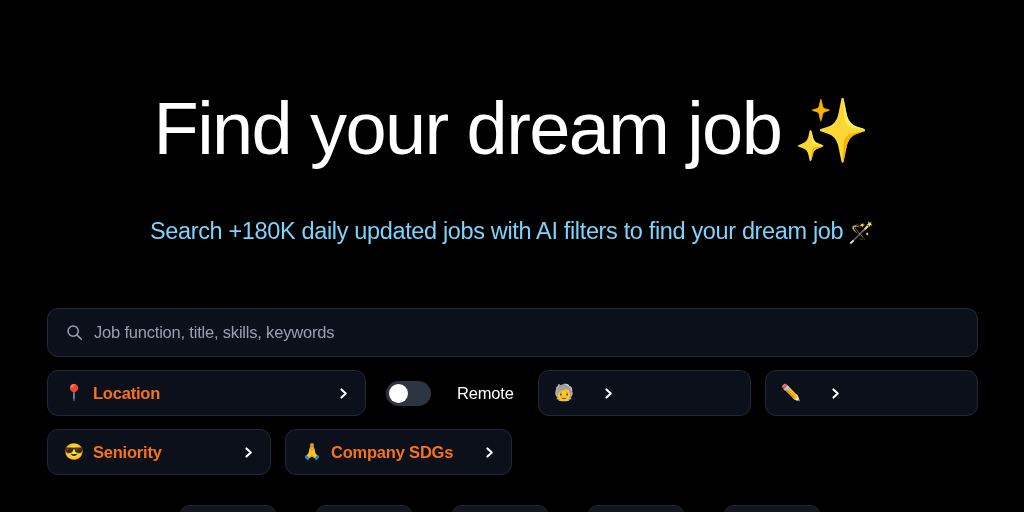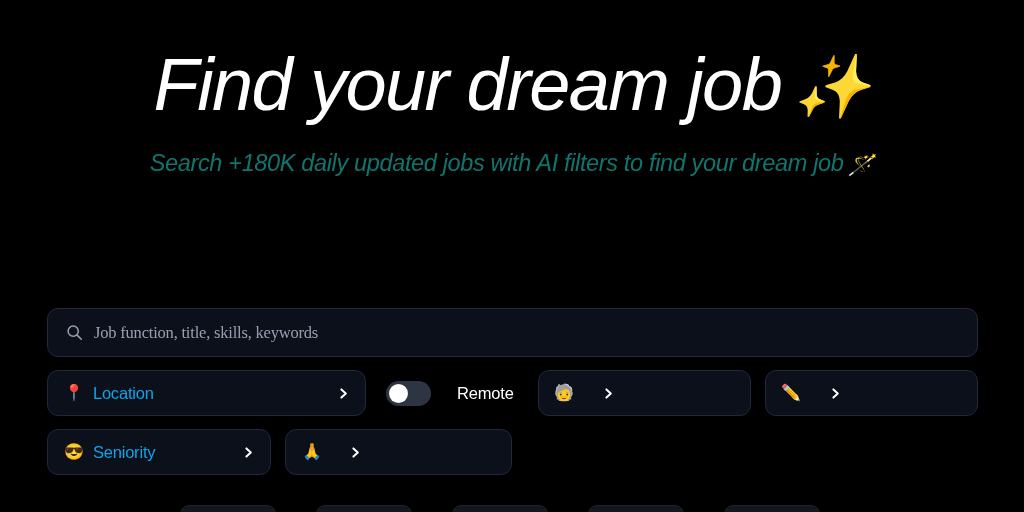--- a/index.html
+++ b/index.html
@@ -21,45 +21,44 @@
     width: 1024px;
     height: 512px;
     background: #000000;
     overflow: hidden;
   }
 
   
   .hero {
     width: 100%;
     text-align: center;
-    padding-top: 48px;
-    font-style: italic;
+    padding-top: 92px;
   }
 
   .headline {
     font-size: 74px;
     line-height: 1.0;
     font-weight: 400;
     color: #ffffff;
     letter-spacing: -1.6px;
     white-space: nowrap;
   }
 
   .headline .sparkle {
     font-size: 62px;
     vertical-align: 2px;
     margin-left: 12px;
     letter-spacing: 0;
   }
 
   .subtitle {
-    margin-top: 28px;
+    margin-top: 52px;
     font-size: 23.5px;
     font-weight: 400;
-    color: #0f766e;
+    color: #7dd3fc;
     letter-spacing: -0.35px;
     white-space: nowrap;
   }
 
   .subtitle .wand {
     margin-left: 5px;
     font-size: 21px;
     vertical-align: -1px;
   }
 
@@ -93,21 +92,21 @@
   }
 
   .search-bar .search-icon svg { display: block; }
 
   .search-input {
     flex: 1 1 auto;
     background: transparent;
     border: none;
     outline: none;
     color: #dfe3ea;
-    font-family: Liberation Serif, serif;
+    font-family: Liberation Sans, sans-serif;
     font-size: 16.5px;
     letter-spacing: -0.2px;
     height: 100%;
   }
 
   .search-input::placeholder {
     color: #98a0b0;
     opacity: 1;
   }
 
@@ -133,24 +132,25 @@
 
   .pill .pill-emoji {
     font-size: 16px;
     line-height: 1;
     flex: 0 0 auto;
     margin-right: 9px;
   }
 
   .pill .pill-label {
     flex: 1 1 auto;
-    color: #0ea5e9;
+    color: #f97316;
     font-size: 16.5px;
     letter-spacing: -0.2px;
     white-space: nowrap;
+    font-weight: bold;
   }
 
   .pill .chevron {
     flex: 0 0 auto;
     margin-left: 18px;
     display: flex;
     align-items: center;
     justify-content: center;
     width: 13px;
     height: 13px;
@@ -288,20 +288,21 @@
         <span class="pill-label">Seniority</span>
         <span class="chevron">
           <svg width="13" height="13" viewBox="0 0 13 13" fill="none">
             <path d="M4.4 2.4 L8.8 6.5 L4.4 10.6" stroke="#ffffff" stroke-width="2" stroke-linecap="round" stroke-linejoin="round"></path>
           </svg>
         </span>
       </div>
 
       <div class="pill pill-sdgs">
         <span class="pill-emoji">🙏</span>
+        <span class="pill-label">Company SDGs</span>
         <span class="chevron">
           <svg width="13" height="13" viewBox="0 0 13 13" fill="none">
             <path d="M4.4 2.4 L8.8 6.5 L4.4 10.6" stroke="#ffffff" stroke-width="2" stroke-linecap="round" stroke-linejoin="round"></path>
           </svg>
         </span>
       </div>
 
     </div>
 
   </div>

